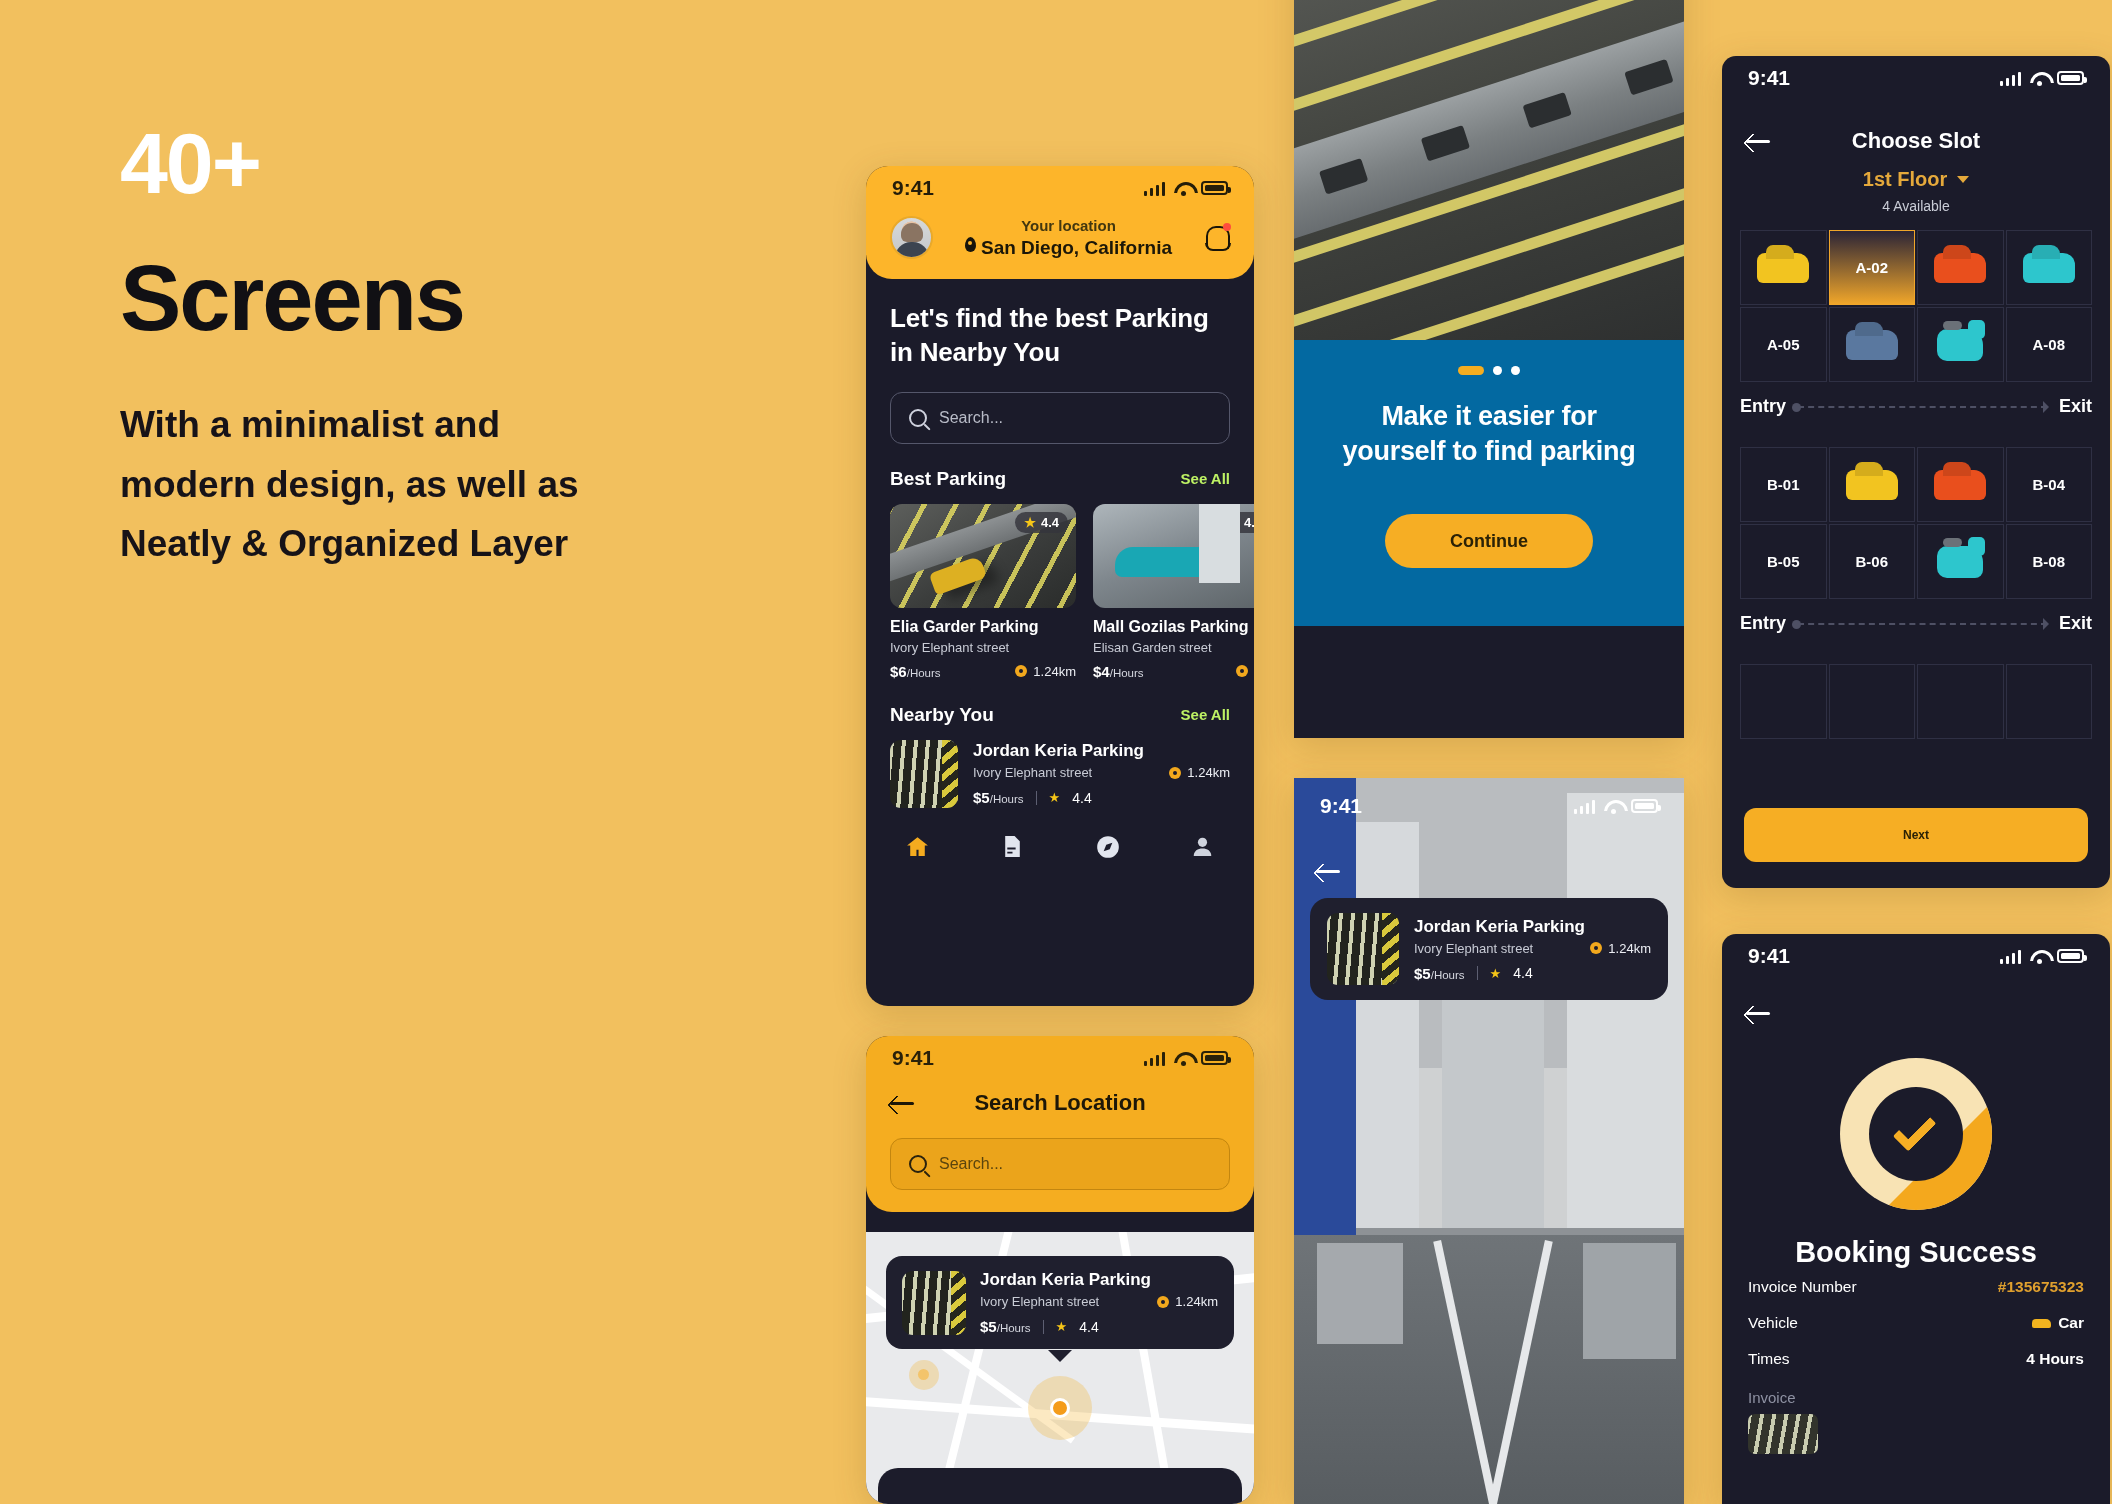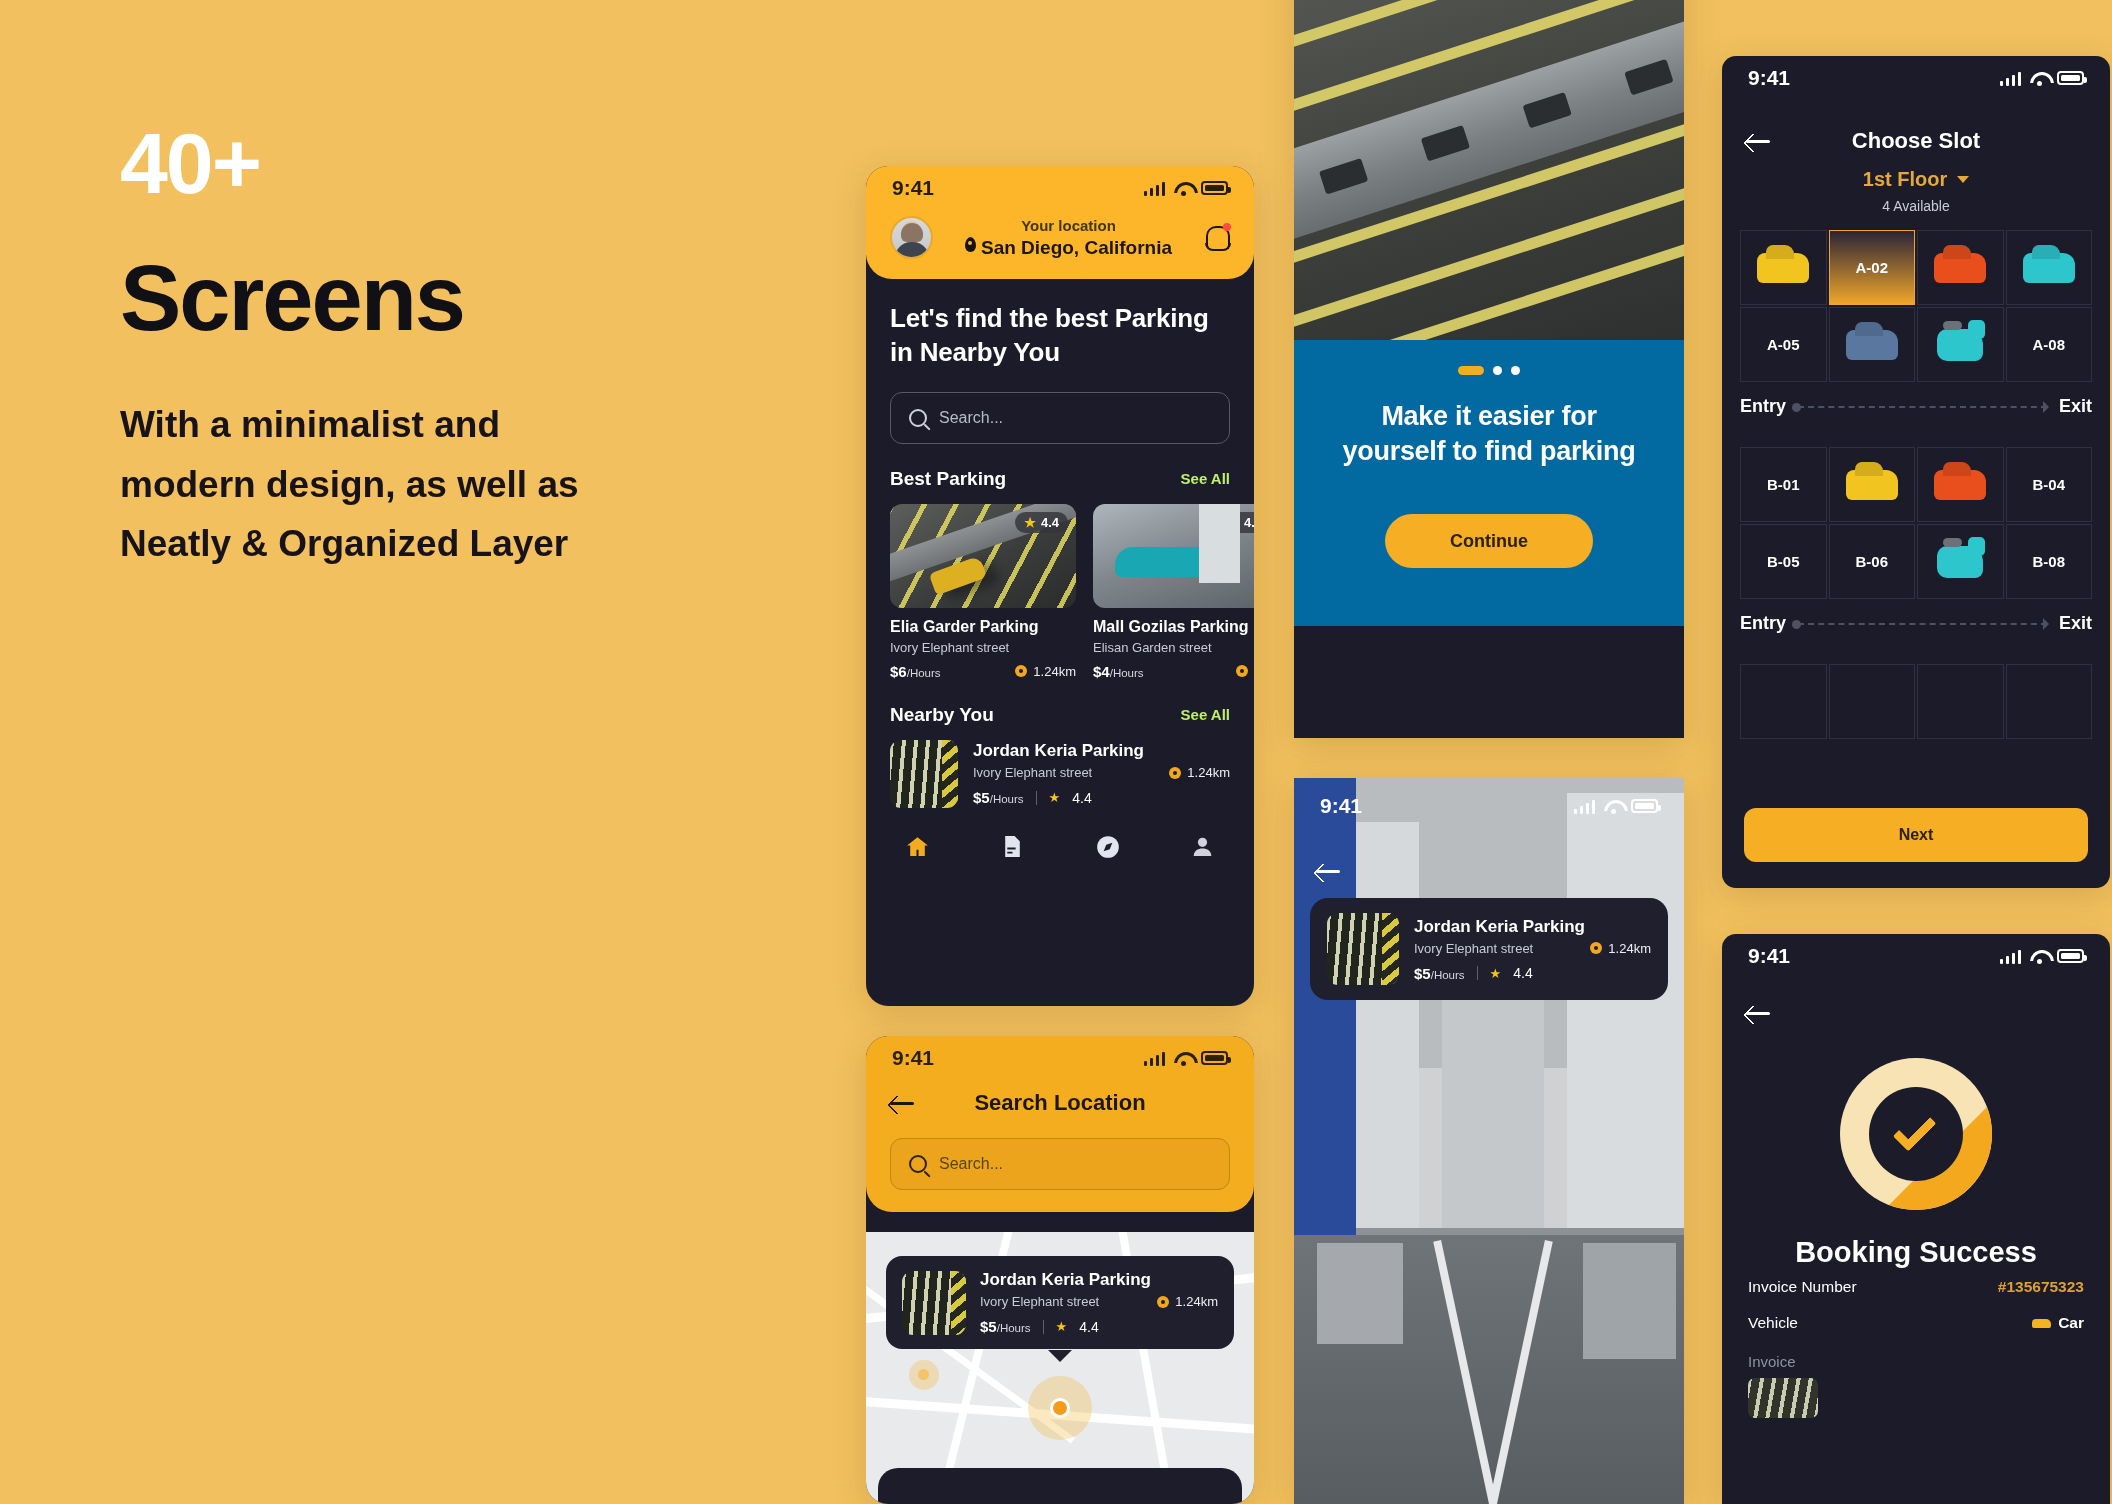--- a/index.html
+++ b/index.html
@@ -179,21 +179,21 @@
   .car.y { background:#f2c420; } .car.o { background:#e94f1d; }
   .car.t { background:#2dc6cd; } .car.b { background:#5a789f; }
   .moto { width:46px; height:32px; background:#2dc6cd; border-radius:10px 16px 8px 10px; position:relative; }
   .moto::before { content:""; position:absolute; right:-2px; top:-9px; width:17px; height:19px; background:#2dc6cd; border-radius:5px; }
   .moto::after { content:""; position:absolute; left:6px; top:-8px; width:19px; height:9px; background:#6b7178; border-radius:5px; }
   .entry-row { display:flex; align-items:center; gap:12px; padding: 14px 18px; }
   .entry-row .lbl { font-size:18px; font-weight:700; color:#fff; }
   .dashline { flex:1; height:1px; border-top:2px dashed #4e5064; position:relative; }
   .dashline::before { content:""; position:absolute; left:-6px; top:-5px; width:9px; height:9px; border-radius:50%; background:#4e5064; }
   .dashline::after { content:""; position:absolute; right:-8px; top:-7px; border:6px solid transparent; border-left-color:#4e5064; }
-  .btn-next { position:absolute; left:22px; right:22px; bottom:26px; height:54px; border-radius:12px; background:#f6ae24; color:#2b2206; font-size:16px; font-weight:600; display:flex; align-items:center; justify-content:center; border:none; font-family:inherit; cursor:pointer;margin-top:27px; }
+  .btn-next { position:absolute; left:22px; right:22px; bottom:26px; height:54px; border-radius:12px; background:#f6ae24; color:#2b2206; font-size:12px; font-weight:600; display:flex; align-items:center; justify-content:center; border:none; font-family:inherit; cursor:pointer;margin-top:27px; }
 
   
   #phone-success { left: 1722px; top: 934px; width: 388px; height: 570px; border-radius: 14px 14px 0 0; }
   .succ-icon { width: 152px; height:152px; margin: 36px auto 0; border-radius:50%; position:relative;
     background: conic-gradient(from 0deg, #f8e3b4 0 100%); display:flex; align-items:center; justify-content:center; overflow:hidden; }
   .succ-icon .shade { position:absolute; right:-6px; bottom:-6px; width:120px; height:120px; background:#f4a81d; clip-path: polygon(100% 0, 100% 100%, 0 100%); }
   .succ-icon .inner { position:relative; width:94px; height:94px; border-radius:50%; background:#1b1b2a; display:flex; align-items:center; justify-content:center; }
   .check { width:40px; height:22px; border-left:9px solid #f6ae24; border-bottom:9px solid #f6ae24; transform: rotate(-45deg) translate(2px,-4px); border-radius:3px; }
   .succ-title { text-align:center; font-size:29px; font-weight:700; color:#fff; margin-top:26px; }
   .order-head { font-size:17px; font-weight:600; color:#fff; padding: 30px 26px 0; }
@@ -626,18 +626,22 @@
 
 
     <div class="det-row">
       <span class="k">Invoice Number</span>
       <span class="v accent">#135675323</span>
     </div>
     <div class="det-row">
       <span class="k">Vehicle</span>
       <span class="v"><span class="micro-car"></span><span>Car</span></span>
     </div>
+    <div class="det-row">
+      <span class="k">Times</span>
+      <span class="v">4 Hours</span>
+    </div>
 
     <div class="loc-key">Invoice</div>
     <div class="loc-thumb"></div>
   </div>
 
 </div>
 
 </body></html>

